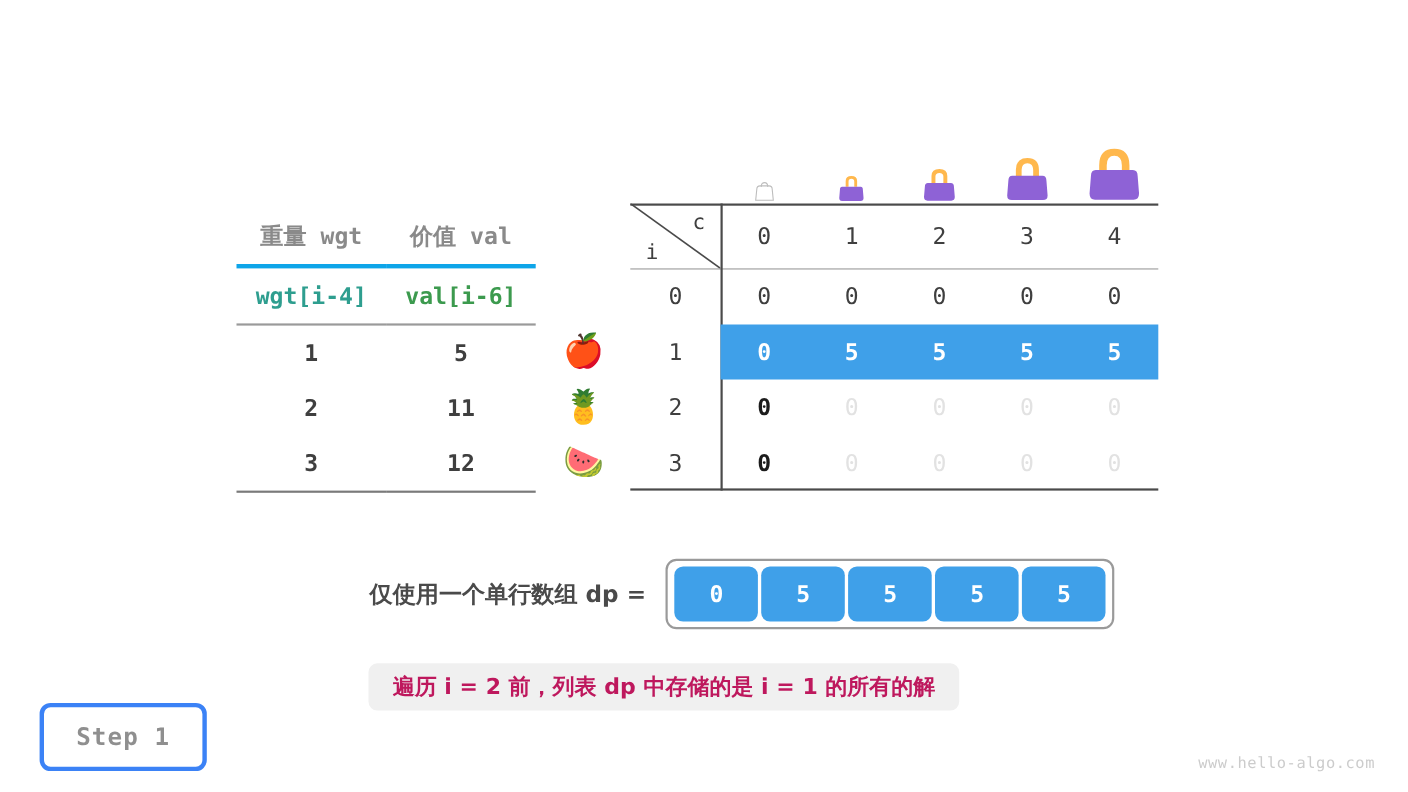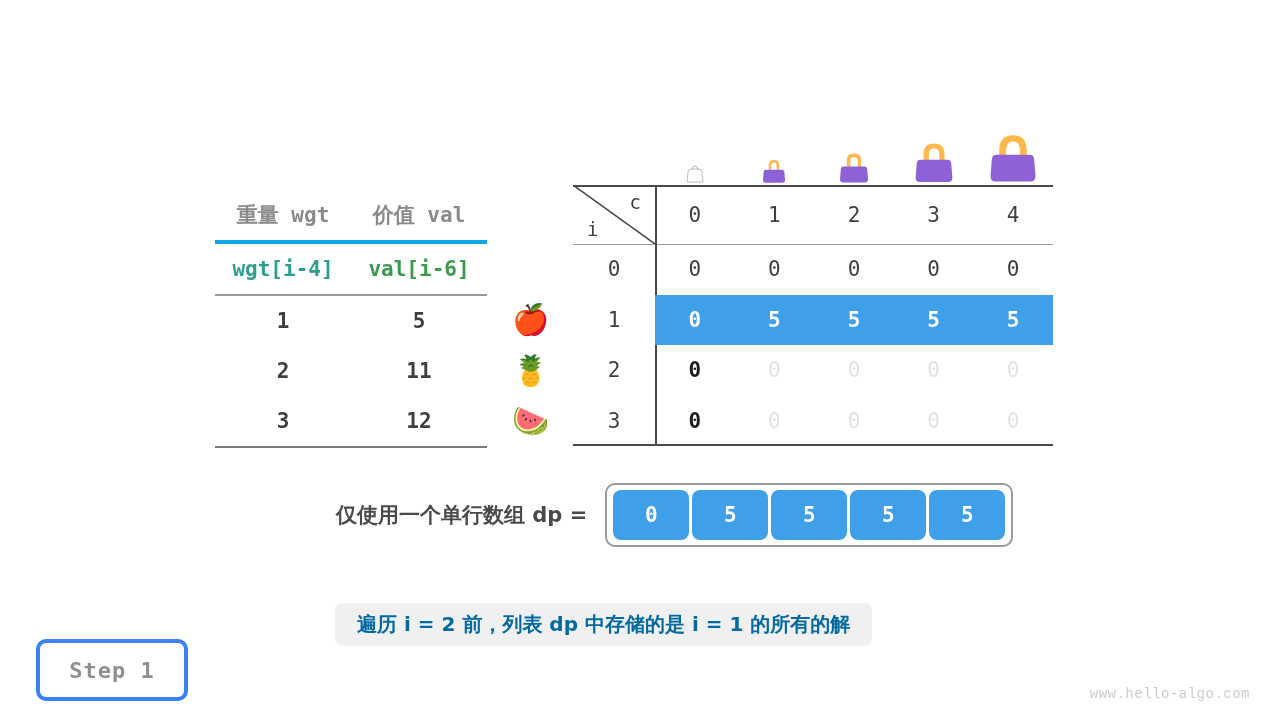--- a/index.html
+++ b/index.html
@@ -186,21 +186,21 @@
     color: #ffffff;
     font-weight: bold;
   }
   .mx-cell.faded { color: #e2e2e2; }
   .mx-cell.bold-zero { font-weight: bold; color: #1c1c1c; }
 
   
   #dp-array-section {
     position: absolute;
     left: 336px;
-    top: 483px;
+    top: 508px;
     display: flex;
     align-items: center;
     text-align: center;
   }
   #dp-array-label {
     font-size: 21px;
     font-weight: bold;
     color: #4a4a4a;
     margin-right: 18px;
     white-space: nowrap;
@@ -230,21 +230,21 @@
   
   #caption {
     position: absolute;
     left: 335px;
     top: 603px;
     background: #f0f0f0;
     border-radius: 8px;
     padding: 8px 22px;
     font-size: 20px;
     font-weight: bold;
-    color: #0369a1;
+    color: #be185d;
     white-space: nowrap;
     font-family: "DejaVu Sans", "Liberation Sans", sans-serif;
   }
 
   
   #step-badge {
     position: absolute;
     left: 36px;
     top: 639px;
     width: 144px;
@@ -261,21 +261,20 @@
   }
 
   
   #watermark {
     position: absolute;
     right: 30px;
     bottom: 18px;
     font-size: 14px;
     color: #cccccc;
     letter-spacing: 0.5px;
-    font-family: Liberation Mono, monospace;
   }
 </style>
 </head>
 <body>
 
 <div id="item-table">
   <table>
     <thead>
       <tr>
         <th>重量 wgt</th>

